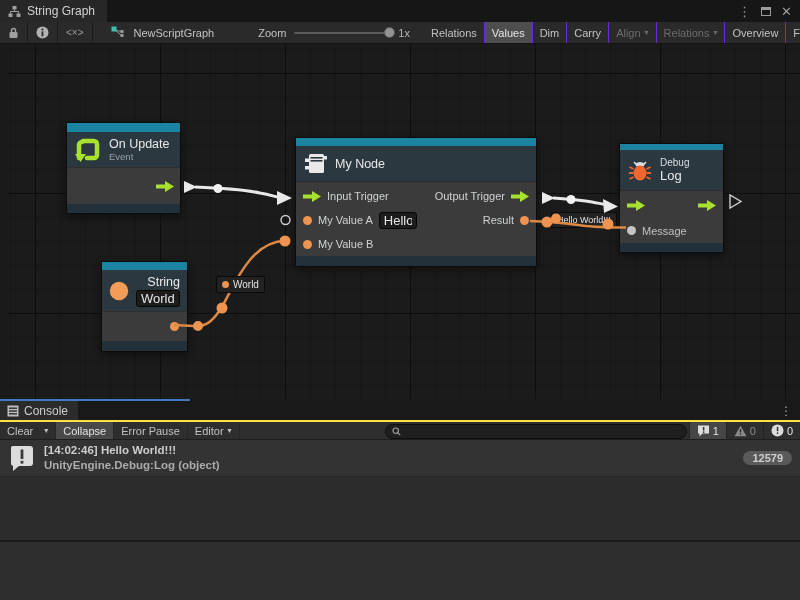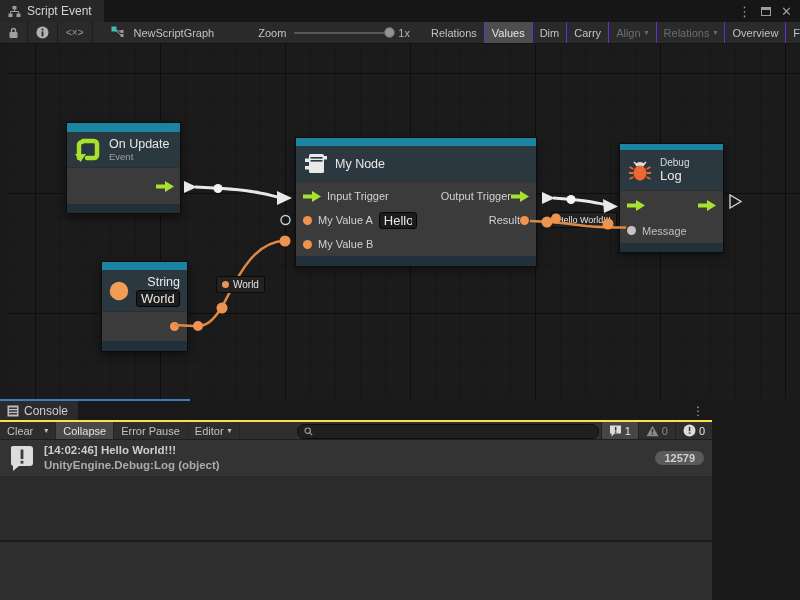--- a/index.html
+++ b/index.html
@@ -47,31 +47,31 @@
   .nbody { background:#3b3b3b; border-top:1px solid #2e2e2e; }
   .nfoot { background:#223039; }
   .ntitle { color:#e8e8e8; font-size:12.5px; }
   .nsub { color:#9aa0a3; font-size:9.5px; }
   .prow { display:flex; align-items:center; gap:6px; padding:0 7px; color:#cfd2d4; font-size:11px; }
   .pdot { width:9px; height:9px; border-radius:50%; background:#ef9350; flex:none; }
   .pdot.gray { background:#c4c4c4; }
   .parrow { flex:none; display:flex; }
   .field { background:#1c1c1c; border:1px solid #060606; border-radius:3px; color:#e6e6e6;
     font-size:13px; height:17px; padding:0 4px; font-family:"Liberation Sans", sans-serif; }
-  .rgt { margin-left:auto; display:flex; align-items:center; }
+  .rgt { margin-left:auto; display:flex; align-items:center; gap:6px; }
 
   .vlabel { position:absolute; background:#222222; border:1px solid #0a0a0a; border-radius:2px;
     color:#e3e3e3; display:flex; align-items:center; gap:4px; padding:2px 5px; white-space:nowrap; }
   .vlabel .mini-dot { width:7px; height:7px; border-radius:50%; background:#ef9350; }
   .under { z-index:3; font-size:9px; }
   .over { z-index:5; font-size:10px; }
   .wires { position:absolute; top:0; left:0; z-index:4; pointer-events:none; }
 
   
-  .console { position:absolute; top:399px; left:0; width:712px; height:201px; background:#4d7c0f; }
+  .console { position:absolute; top:399px; left:0; width:800px; height:201px; background:#4d7c0f; }
   .c-tabbar { position:relative; height:21px; background:#191919; display:flex; align-items:flex-end; }
   .c-focusline { position:absolute; top:0; left:0; width:190px; height:2px; background:#3d7dbb; }
   .c-tab { height:19px; background:#2b2b2b; display:flex; align-items:center; gap:5px; padding:0 10px 0 7px;
     color:#cecece; font-size:12px; }
   .c-more { margin-left:auto; color:#a8a8a8; font-size:12px; padding:0 8px 2px 0; }
   .c-toolbar { height:20px; background:#2e2e2e; border-top:2px solid #fde047; border-bottom:1px solid #1e1e1e;
     display:flex; align-items:stretch; font-size:11px; color:#c2c2c2; }
   .cbtn { display:flex; align-items:center; gap:4px; padding:0 7px; border-right:1px solid #262626; white-space:nowrap; }
   .cbtn.active { background:#494949; color:#e3e3e3; }
   .searchbox { width:302px; height:15px; margin:2px 2px 0 auto; background:#1f1f1f; border:1px solid #0d0d0d;
@@ -96,21 +96,21 @@
 <div class="app">
 
   <div class="tabbar">
     <div class="wtab">
       <svg width="13" height="13" viewBox="0 0 13 13">
         <rect x="4.5" y="1" width="4" height="3.5" fill="#9f9f9f"></rect>
         <rect x="0.5" y="8.5" width="4" height="3.5" fill="#9f9f9f"></rect>
         <rect x="8.5" y="8.5" width="4" height="3.5" fill="#9f9f9f"></rect>
         <path d="M6.5 4.5 v2 M2.5 8.5 v-2 h8 v2" stroke="#9f9f9f" fill="none" stroke-width="1"></path>
       </svg>
-      <span>Script Event</span>
+      <span>String Graph</span>
     </div>
     <div class="titlebar-icons">
       <span class="glyph">⋮</span>
       <span class="box-icon"></span>
       <span class="glyph">✕</span>
     </div>
   </div>
 
   <div class="gtoolbar">
     <div class="tbcell">

